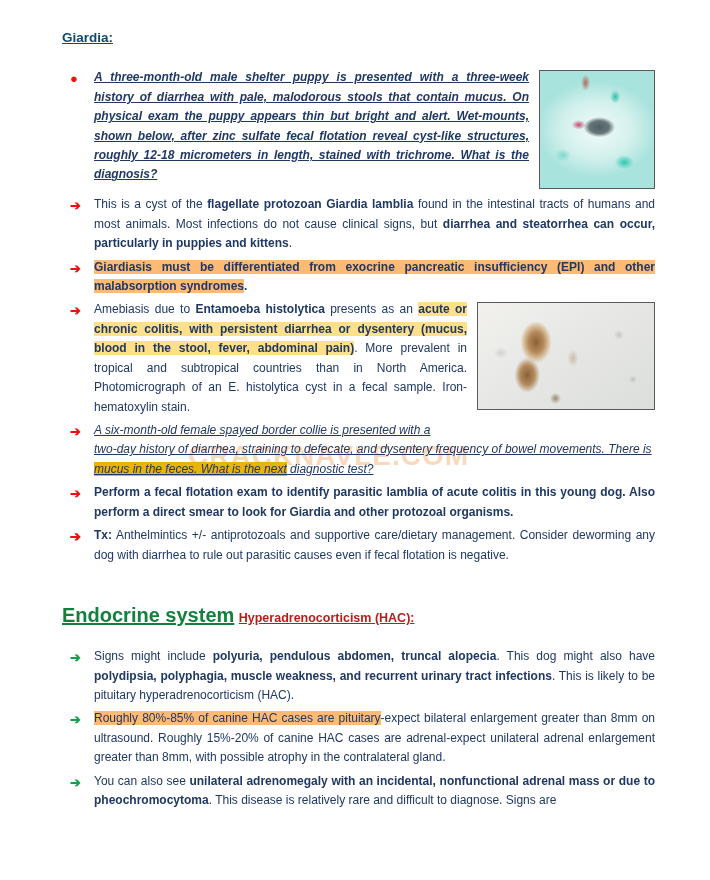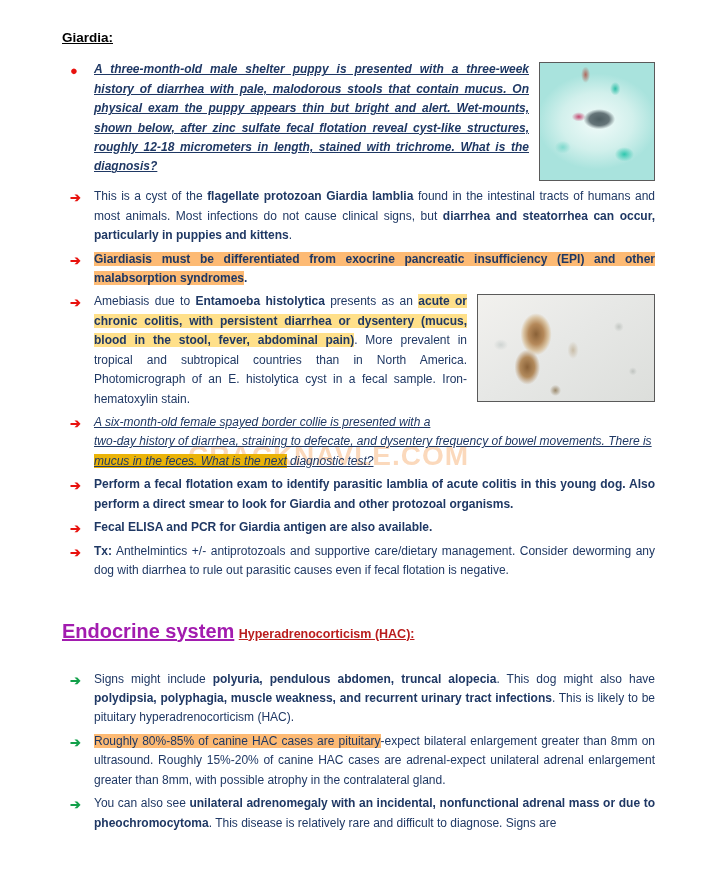--- a/index.html
+++ b/index.html
@@ -32,31 +32,31 @@
     white-space: nowrap;
     z-index: 0;
     pointer-events: none;
     font-family: "Liberation Sans", sans-serif;
   }
   .content { position: relative; z-index: 2; }
 
   h2.topic-heading {
     font-size: 13.5px;
     font-weight: bold;
-    color: #000000;
-    margin: 0 0 14px 0;
+    color: #0c4a6e;
+    margin: 0 0 22px 0;
     text-decoration: underline;
     display: inline-block;
     line-height: 1.2;
   }
   h1.section-heading {
     font-size: 20px;
     font-weight: bold;
-    color: #a21caf;
-    margin: 34px 0 27px 0;
+    color: #15803d;
+    margin: 34px 0 20px 0;
     text-decoration: underline;
     display: inline-block;
     line-height: 1.2;
   }
   h3.sub-heading {
     font-size: 12.5px;
     font-weight: bold;
     color: #b91c1c;
     margin: 0 0 14px 0;
     text-decoration: underline;
@@ -179,21 +179,20 @@
           <span class="para italic-q2"><span>A six-month-old female spayed border collie is presented with a</span><br><span>two-day history of diarrhea, straining to defecate, and dysentery frequency of bowel movements. There is</span><br><span class="hl-gray">mucus in the feces. What is the next</span><span> diagnostic test?</span></span>
         </li>
 
         <li class="bullet">
           <span class="marker arrow-red">➔</span>
           <span class="para"><b class="u">Perform a fecal flotation exam</b><b> to identify parasitic lamblia of </b><b class="u">acute colitis</b><b> in this young dog. Also perform a direct smear to look for Giardia and other protozoal organisms.</b></span>
         </li>
 
         <li class="bullet">
           <span class="marker arrow-red">➔</span>
-          <span class="para"><b class="u">Fecal ELISA and PCR for Giardia antigen are also available</b><b>.</b></span>
         </li>
 
         <li class="bullet">
           <span class="marker arrow-red">➔</span>
           <span class="para"><b>Tx:</b><span> Anthelmintics +/- antiprotozoals and supportive care/dietary management. Consider deworming any dog with diarrhea to rule out parasitic causes even if fecal flotation is negative.</span></span>
         </li>
 
       </ul>
     </div>
 

